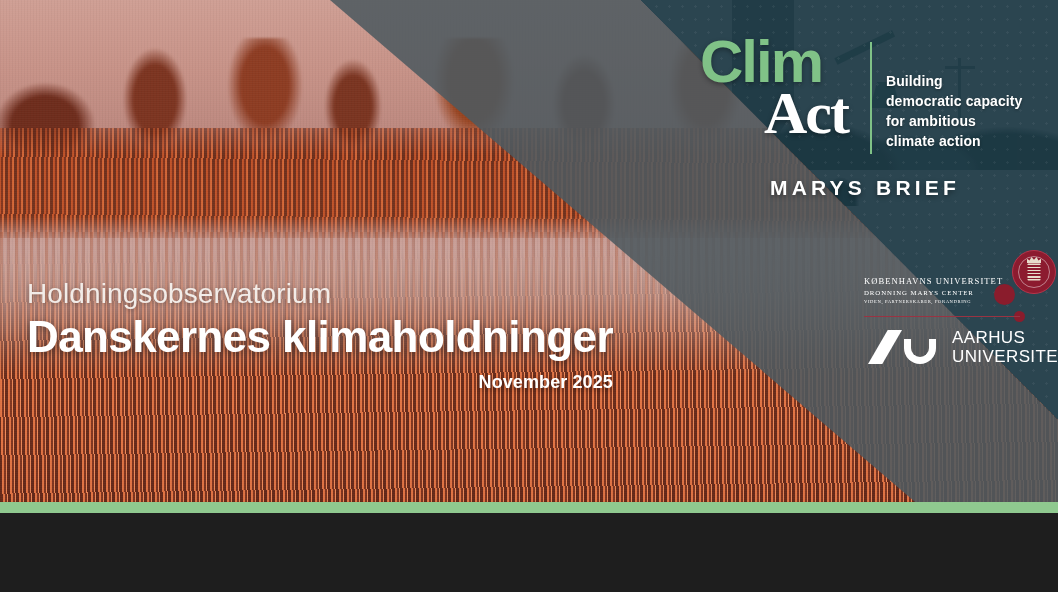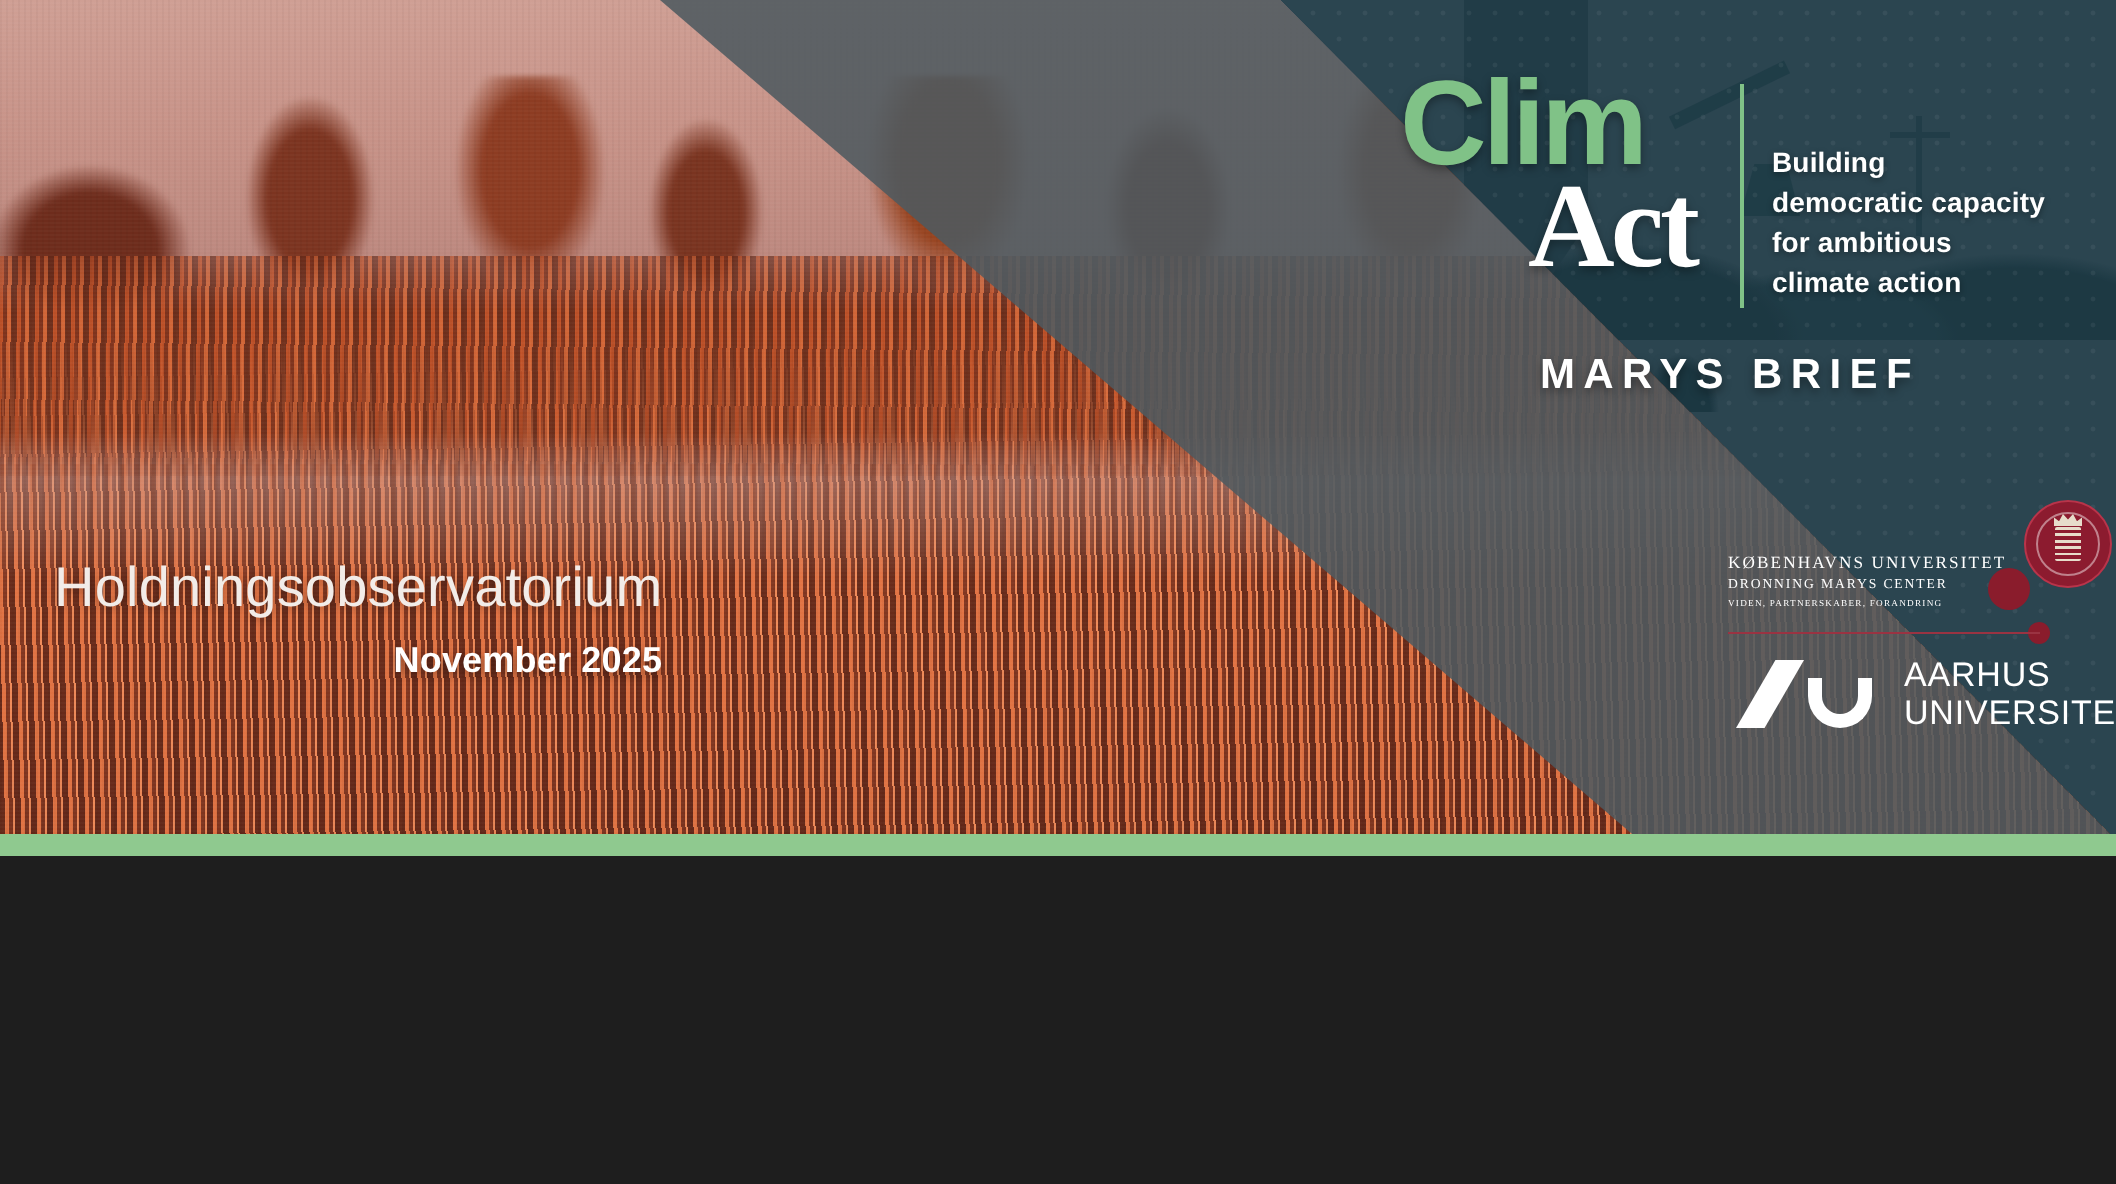--- a/index.html
+++ b/index.html
@@ -3,21 +3,21 @@
 <meta charset="utf-8">
 <style>
   html, body {
     margin: 0;
     padding: 0;
     background: #1e1e1e;
   }
   #cover {
     position: relative;
     width: 1058px;
-    height: 428px;
+    height: 513px;
     overflow: hidden;
     font-family: "Liberation Sans", sans-serif;
     background: #4c1d95;
   }
 
   
   .photo {
     position: absolute;
     inset: 0;
     overflow: hidden;
@@ -424,17 +424,18 @@
         <div class="au-slash"></div>
         <div class="au-u"></div>
       </div>
       <div class="au-text">AARHUS
 UNIVERSITET</div>
     </div>
   </div>
 
   <div class="title-block">
     <div class="eyebrow">Holdningsobservatorium</div>
+    <div class="headline">Danskernes klimaholdninger</div>
     <div class="dateline">November 2025</div>
   </div>
 
   <div class="bottom-bar"></div>
 </div>
 
 </body></html>

